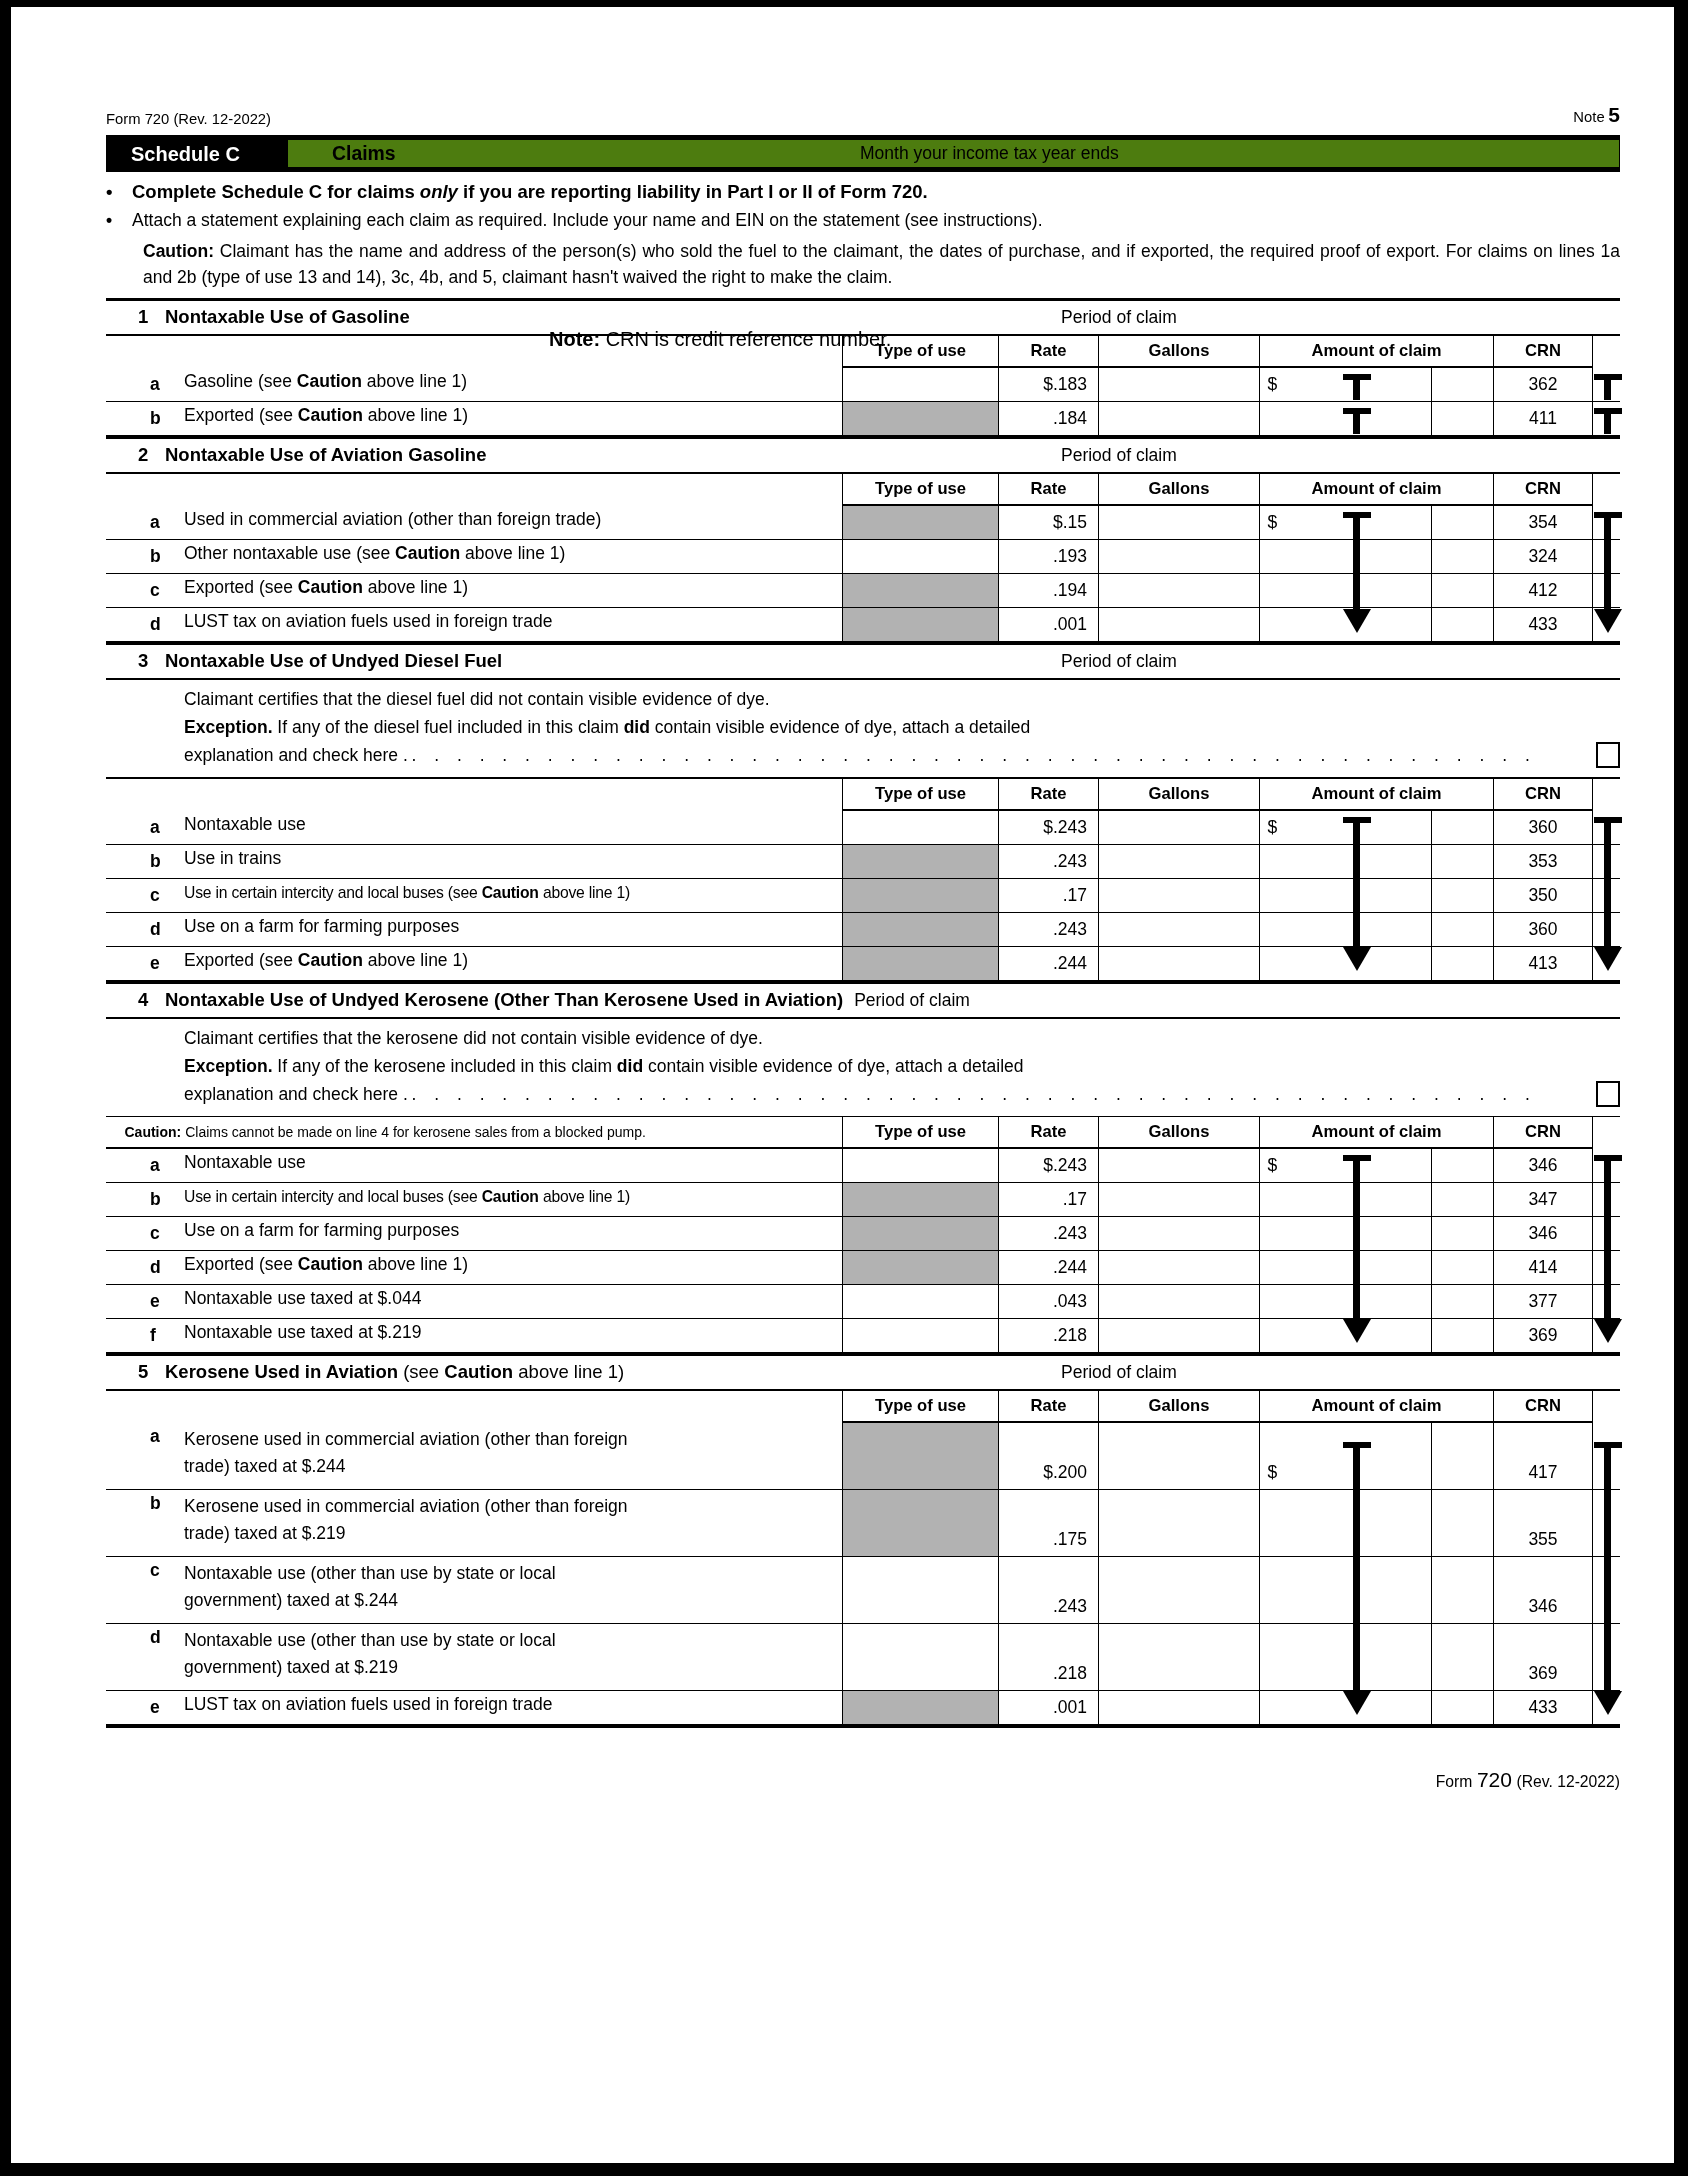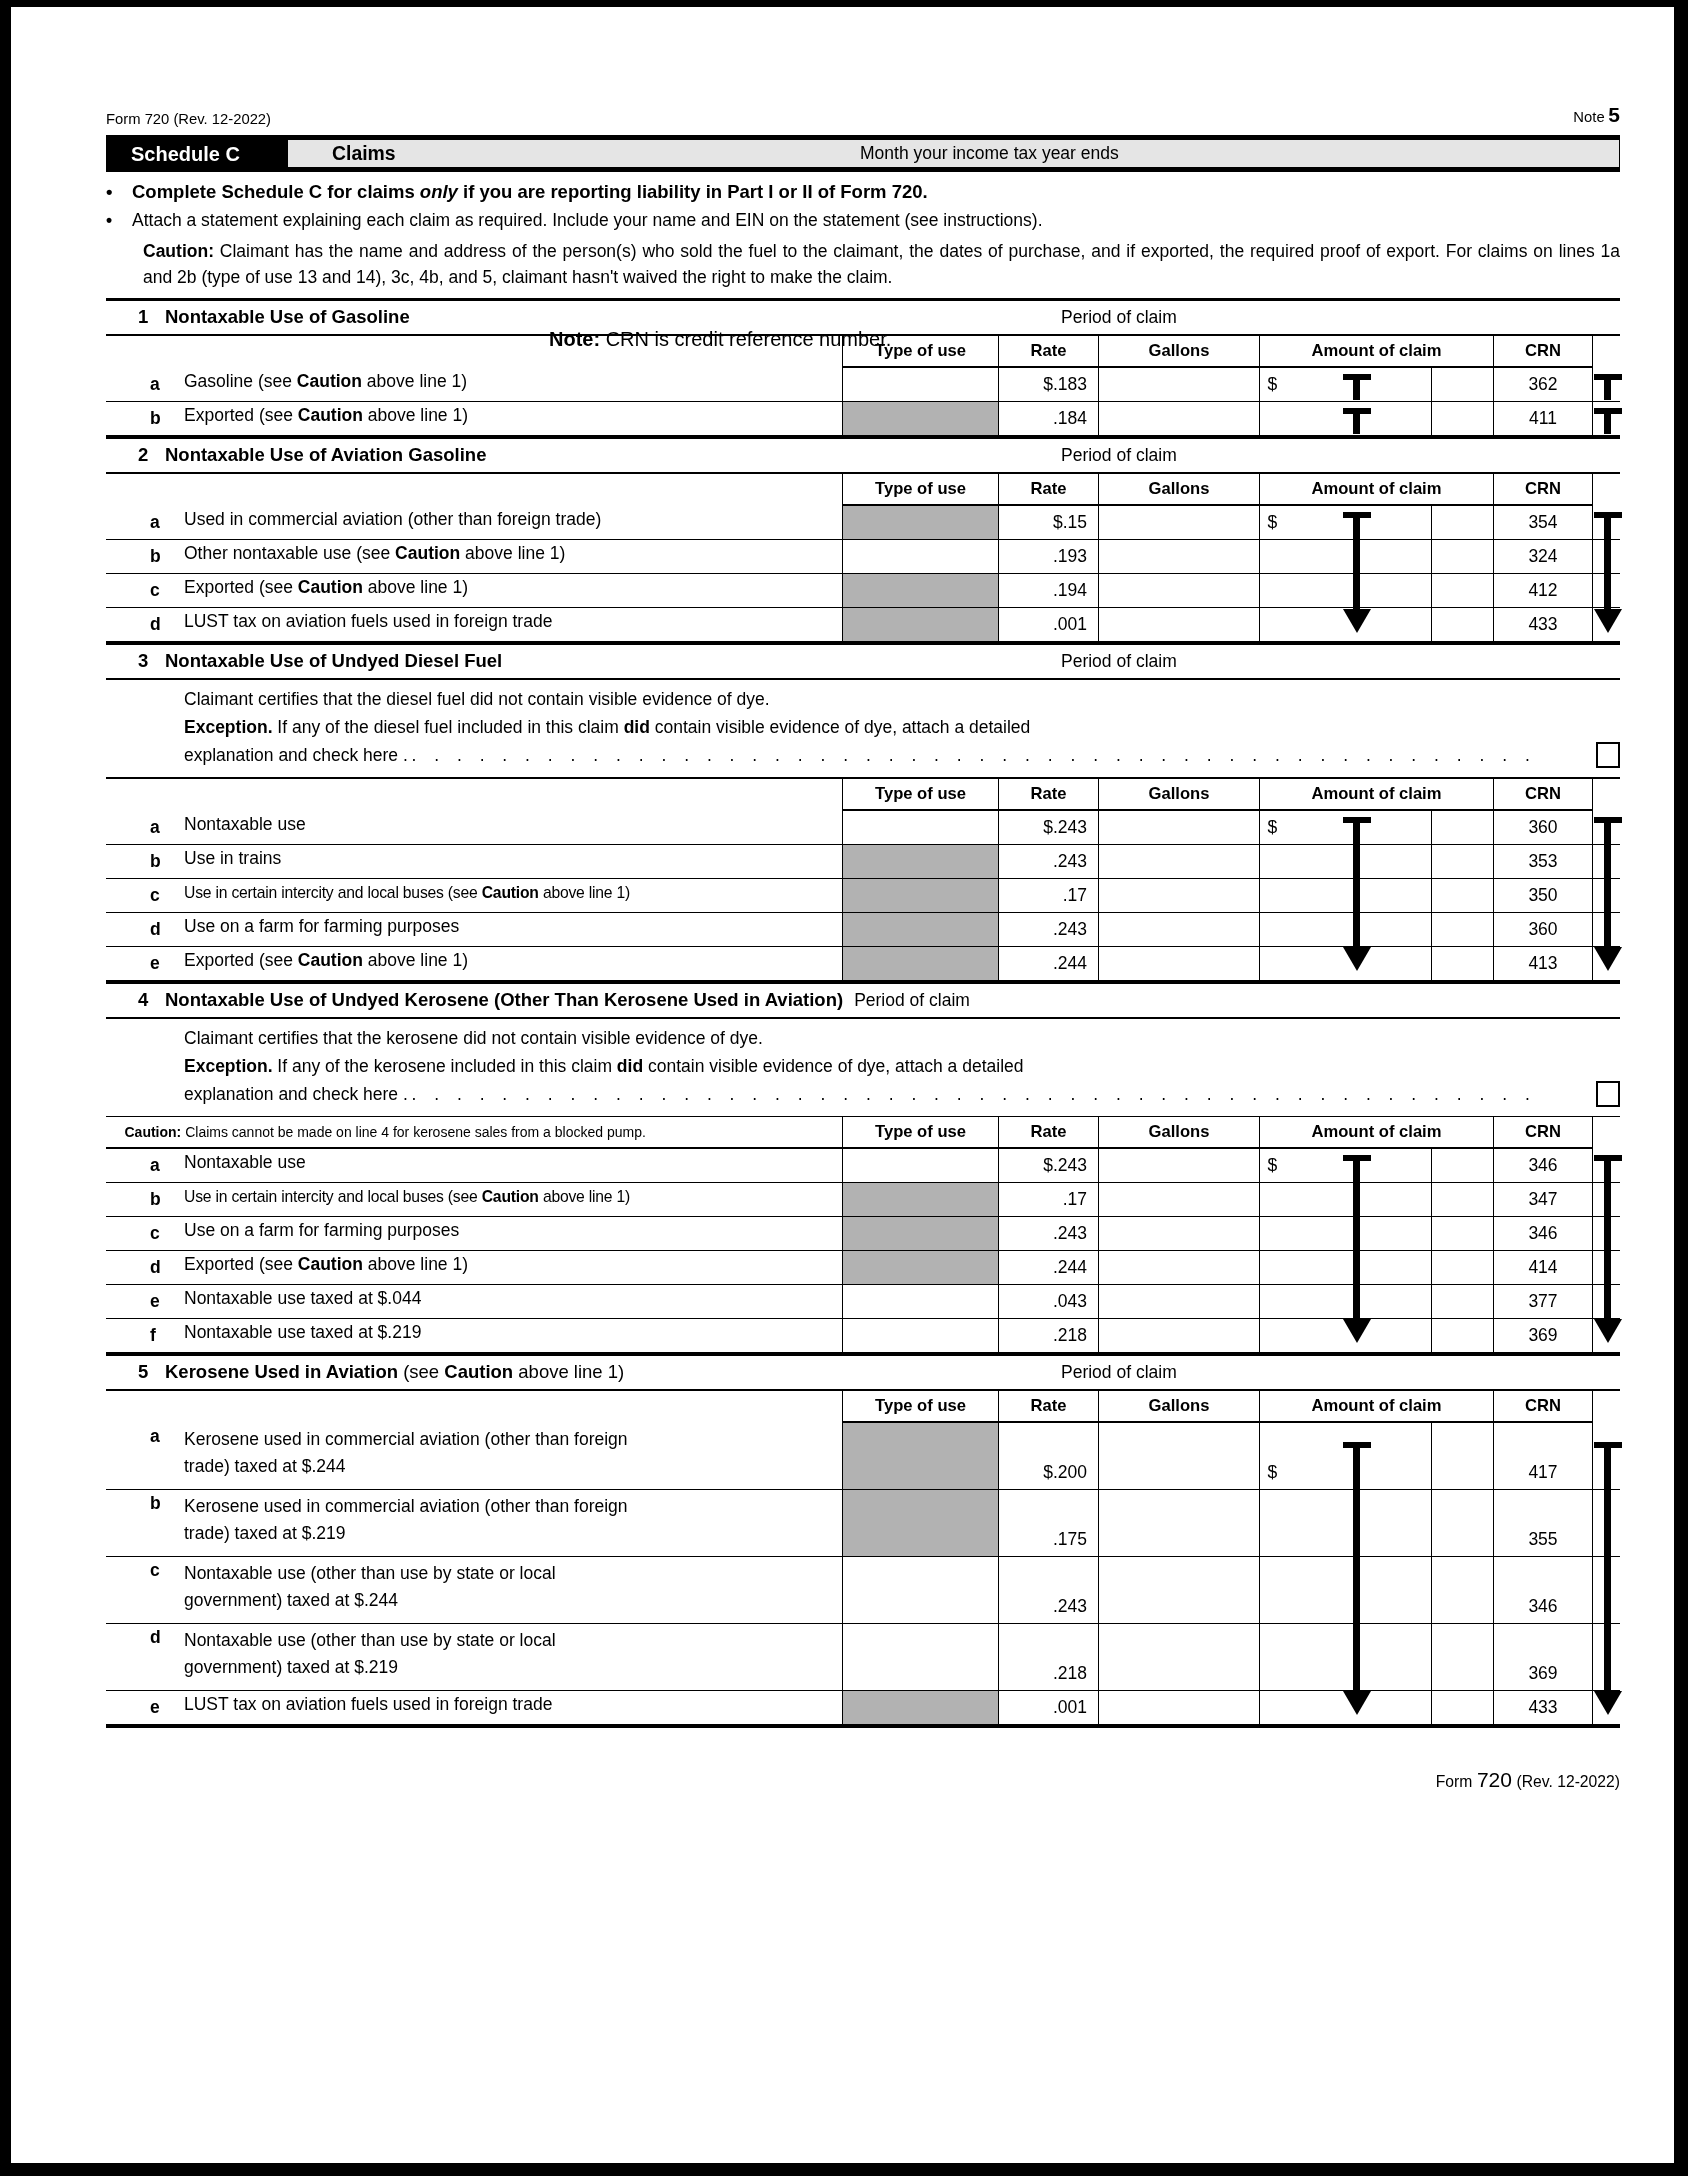--- a/index.html
+++ b/index.html
@@ -8,21 +8,21 @@
     font-family:"Liberation Sans", sans-serif;color:#000;}
   .content{position:absolute;left:95px;top:0;width:1514px;}
 
   
   .form-header-line{margin-top:96px;display:flex;justify-content:space-between;align-items:flex-end;font-size:14.8px;}
   .page-num{font-weight:bold;font-size:21px;margin-left:3.7px;}
 
   
   .schedule-bar{margin-top:8.3px;height:37px;background:#000;position:relative;}
   .schedule-label{position:absolute;left:25px;top:50%;transform:translateY(-50%);color:#fff;font-weight:bold;font-size:20px;}
-  .bar-white{position:absolute;left:181px;right:0;top:3.7px;bottom:4.6px;background:#e5e5e5;border:1.8px solid #000;}
+  .bar-white{position:absolute;left:181px;right:0;top:3.7px;bottom:4.6px;background:#4d7c0f;border:1.8px solid #000;}
   .claims-label{position:absolute;left:44px;top:50%;transform:translateY(-50%);font-weight:bold;font-size:19.4px;}
   .month-label{position:absolute;left:572px;top:50%;transform:translateY(-50%);font-size:17.5px;}
 
   
   .bullet-line{display:flex;margin-top:9.2px;}
   .bullet-char{width:26px;font-weight:bold;}
   .b1{font-weight:bold;font-size:18.5px;}
   .b1 .it{font-style:italic;}
   .b2{font-size:17.5px;margin-top:6.5px;}
   .caution-para{margin-top:7.4px;padding-left:37px;font-size:17.5px;line-height:26px;text-align:justify;}

